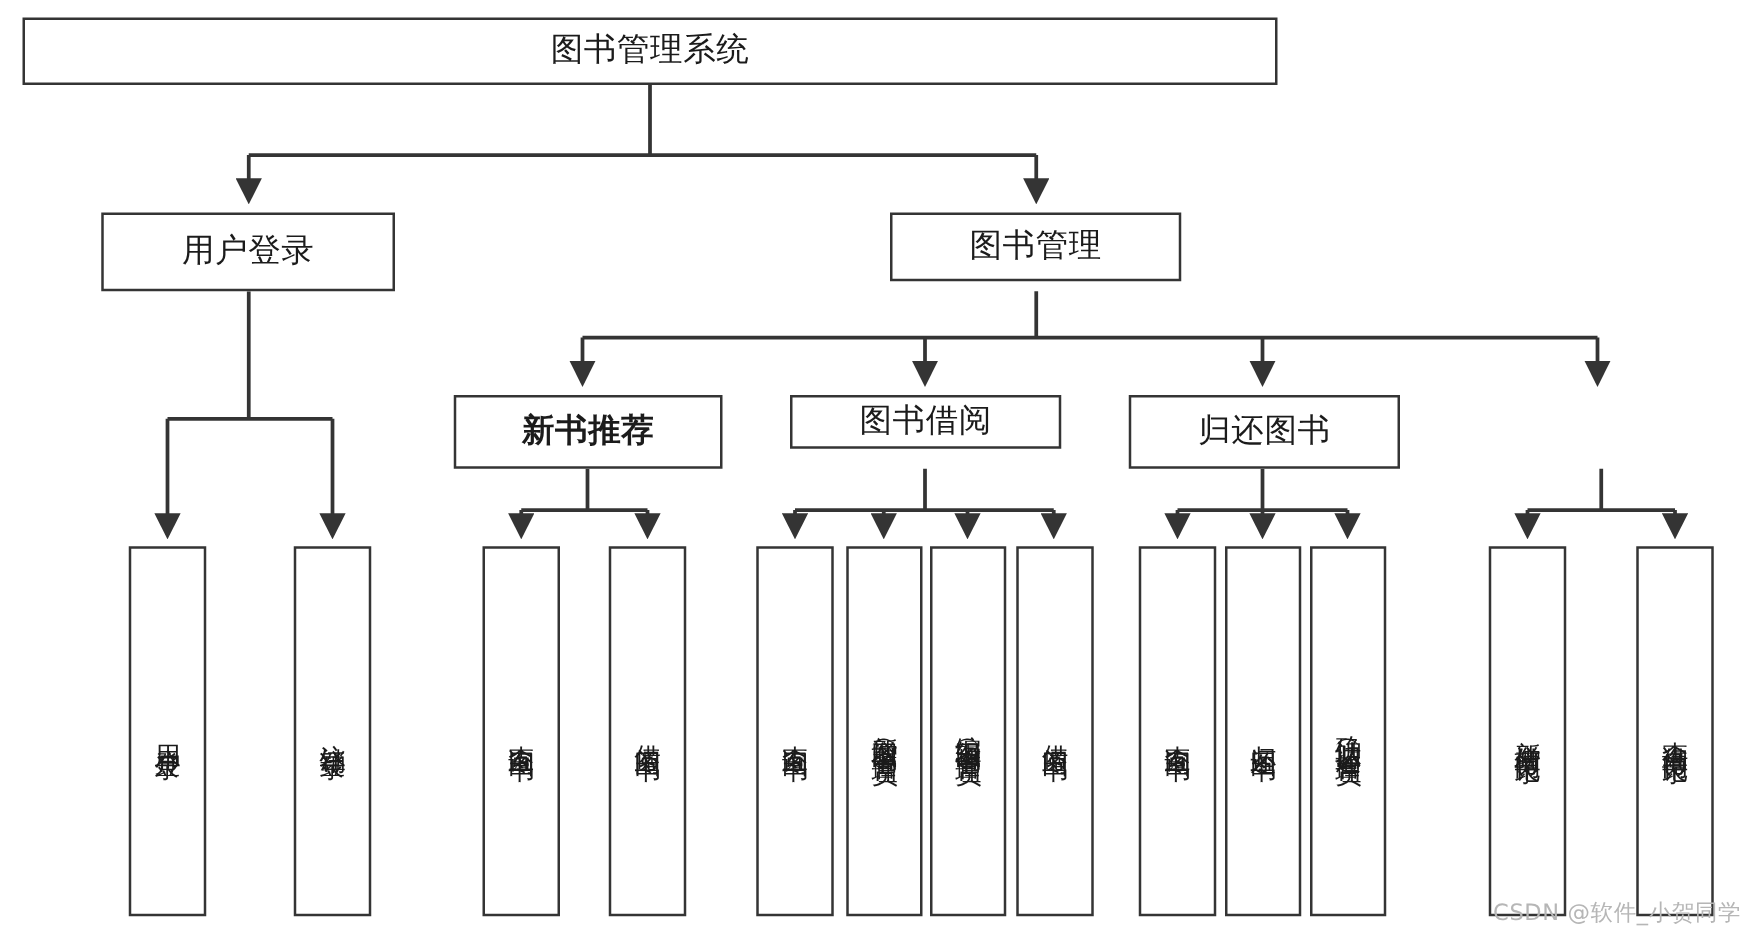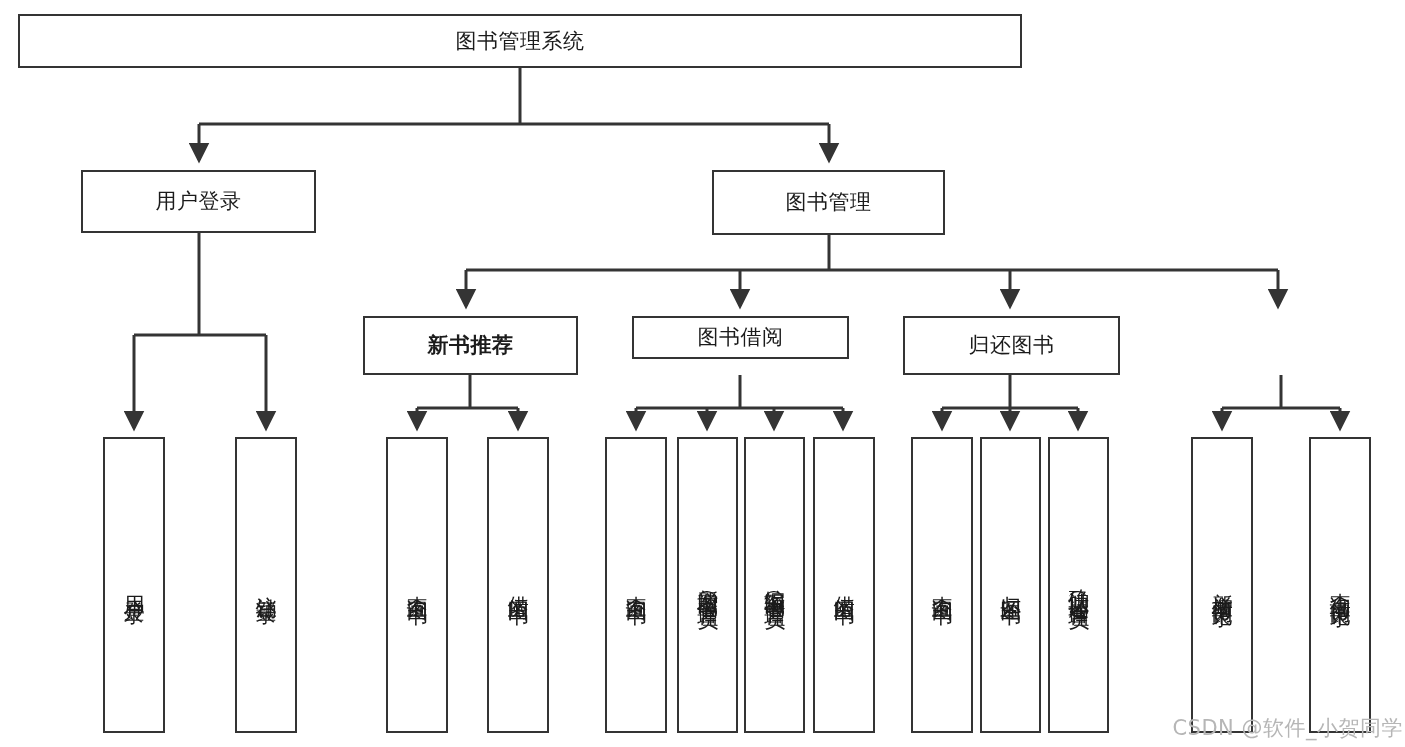--- a/index.html
+++ b/index.html
@@ -31,21 +31,21 @@
     border: 2px solid #343434;
     display: flex;
     align-items: center;
     justify-content: center;
     color: #1b1b1b;
   }
   .node.root {
     border-width: 2px;
   }
   .node-label {
-    font-size: 21px;
+    font-size: 26px;
     line-height: 1.15;
     letter-spacing: 0.5px;
     white-space: nowrap;
     text-align: center;
   }
   .node.leaf {
     align-items: center;
     justify-content: center;
     border-width: 2px;
   }
@@ -54,23 +54,23 @@
     text-orientation: upright;
     font-size: 21px;
     line-height: 1.25;
     letter-spacing: 3px;
     white-space: normal;
     max-height: 100%;
     text-align: center;
   }
   #watermark {
     position: absolute;
-    right: 2px;
+    right: 12px;
     bottom: 5px;
-    font-size: 21px;
+    font-size: 18px;
     color: #b6b6b6;
     letter-spacing: 0.5px;
     white-space: nowrap;
     pointer-events: none;
   }
 </style>
 </head>
 <body>
 
 <div id="canvas">
@@ -125,21 +125,21 @@
     </g>
   </svg>
 
   <div class="node root" style="left:18px; top:14px; width:1004px; height:54px;">
     <span class="node-label">图书管理系统</span>
   </div>
 
   <div class="node" style="left:81px; top:170px; width:235px; height:63px;">
     <span class="node-label">用户登录</span>
   </div>
-  <div class="node" style="left:712px; top:170px; width:233px; height:65px;">
+  <div class="node" style="left:712px; top:170px; width:233px; height:55px;">
     <span class="node-label">图书管理</span>
   </div>
 
   <div class="node" style="left:363px; top:316px; width:215px; height:59px;font-weight:bold;">
     <span class="node-label">新书推荐</span>
   </div>
   <div class="node" style="left:632px; top:316px; width:217px; height:43px;">
     <span class="node-label">图书借阅</span>
   </div>
   <div class="node" style="left:903px; top:316px; width:217px; height:59px;">

